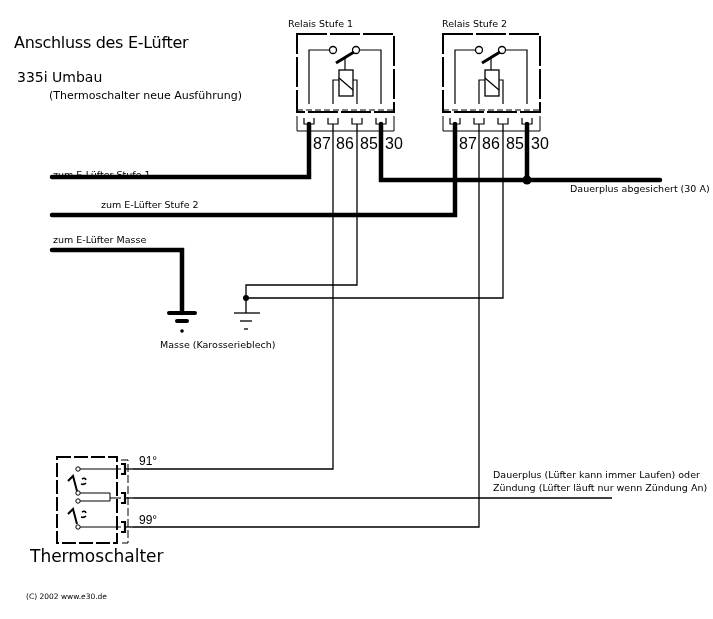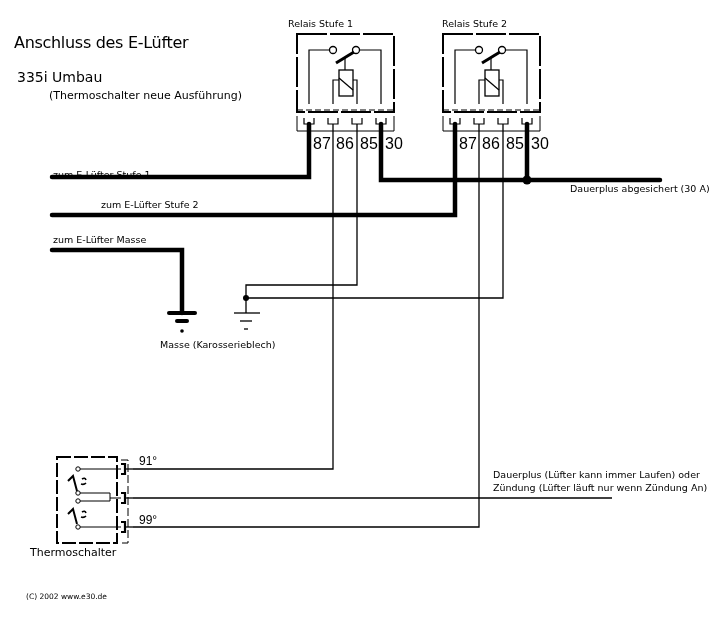--- a/index.html
+++ b/index.html
@@ -137,15 +137,15 @@
 <div class="t small" style="left:53px; top:161px;margin-top:8px;">zum E-Lüfter Stufe 1</div>
 <div class="t small" style="left:67px; top:199px;margin-left:34px;">zum E-Lüfter Stufe 2</div>
 <div class="t small" style="left:53px; top:234px;">zum E-Lüfter Masse</div>
 <div class="t small" style="left:570px; top:183px;">Dauerplus abgesichert (30 A)</div>
 <div class="t small" style="left:160px; top:339px;">Masse (Karosserieblech)</div>
 
 <div class="t temp" style="left:139px; top:454px;">91°</div>
 <div class="t temp" style="left:139px; top:513px;">99°</div>
 <div class="t small" style="left:493px; top:469px;text-align:right;">Dauerplus (Lüfter kann immer Laufen) oder</div>
 <div class="t small" style="left:493px; top:482px;">Zündung (Lüfter läuft nur wenn Zündung An)</div>
-<div class="t" style="left:30px; top:546px; font-size:11px;">Thermoschalter</div>
+<div class="t" style="left:30px; top:546px; font-size:17px;">Thermoschalter</div>
 
 <div class="t" style="left:26px; top:592px; font-size:7.5px;">(C) 2002 www.e30.de</div>
 
 </body></html>

